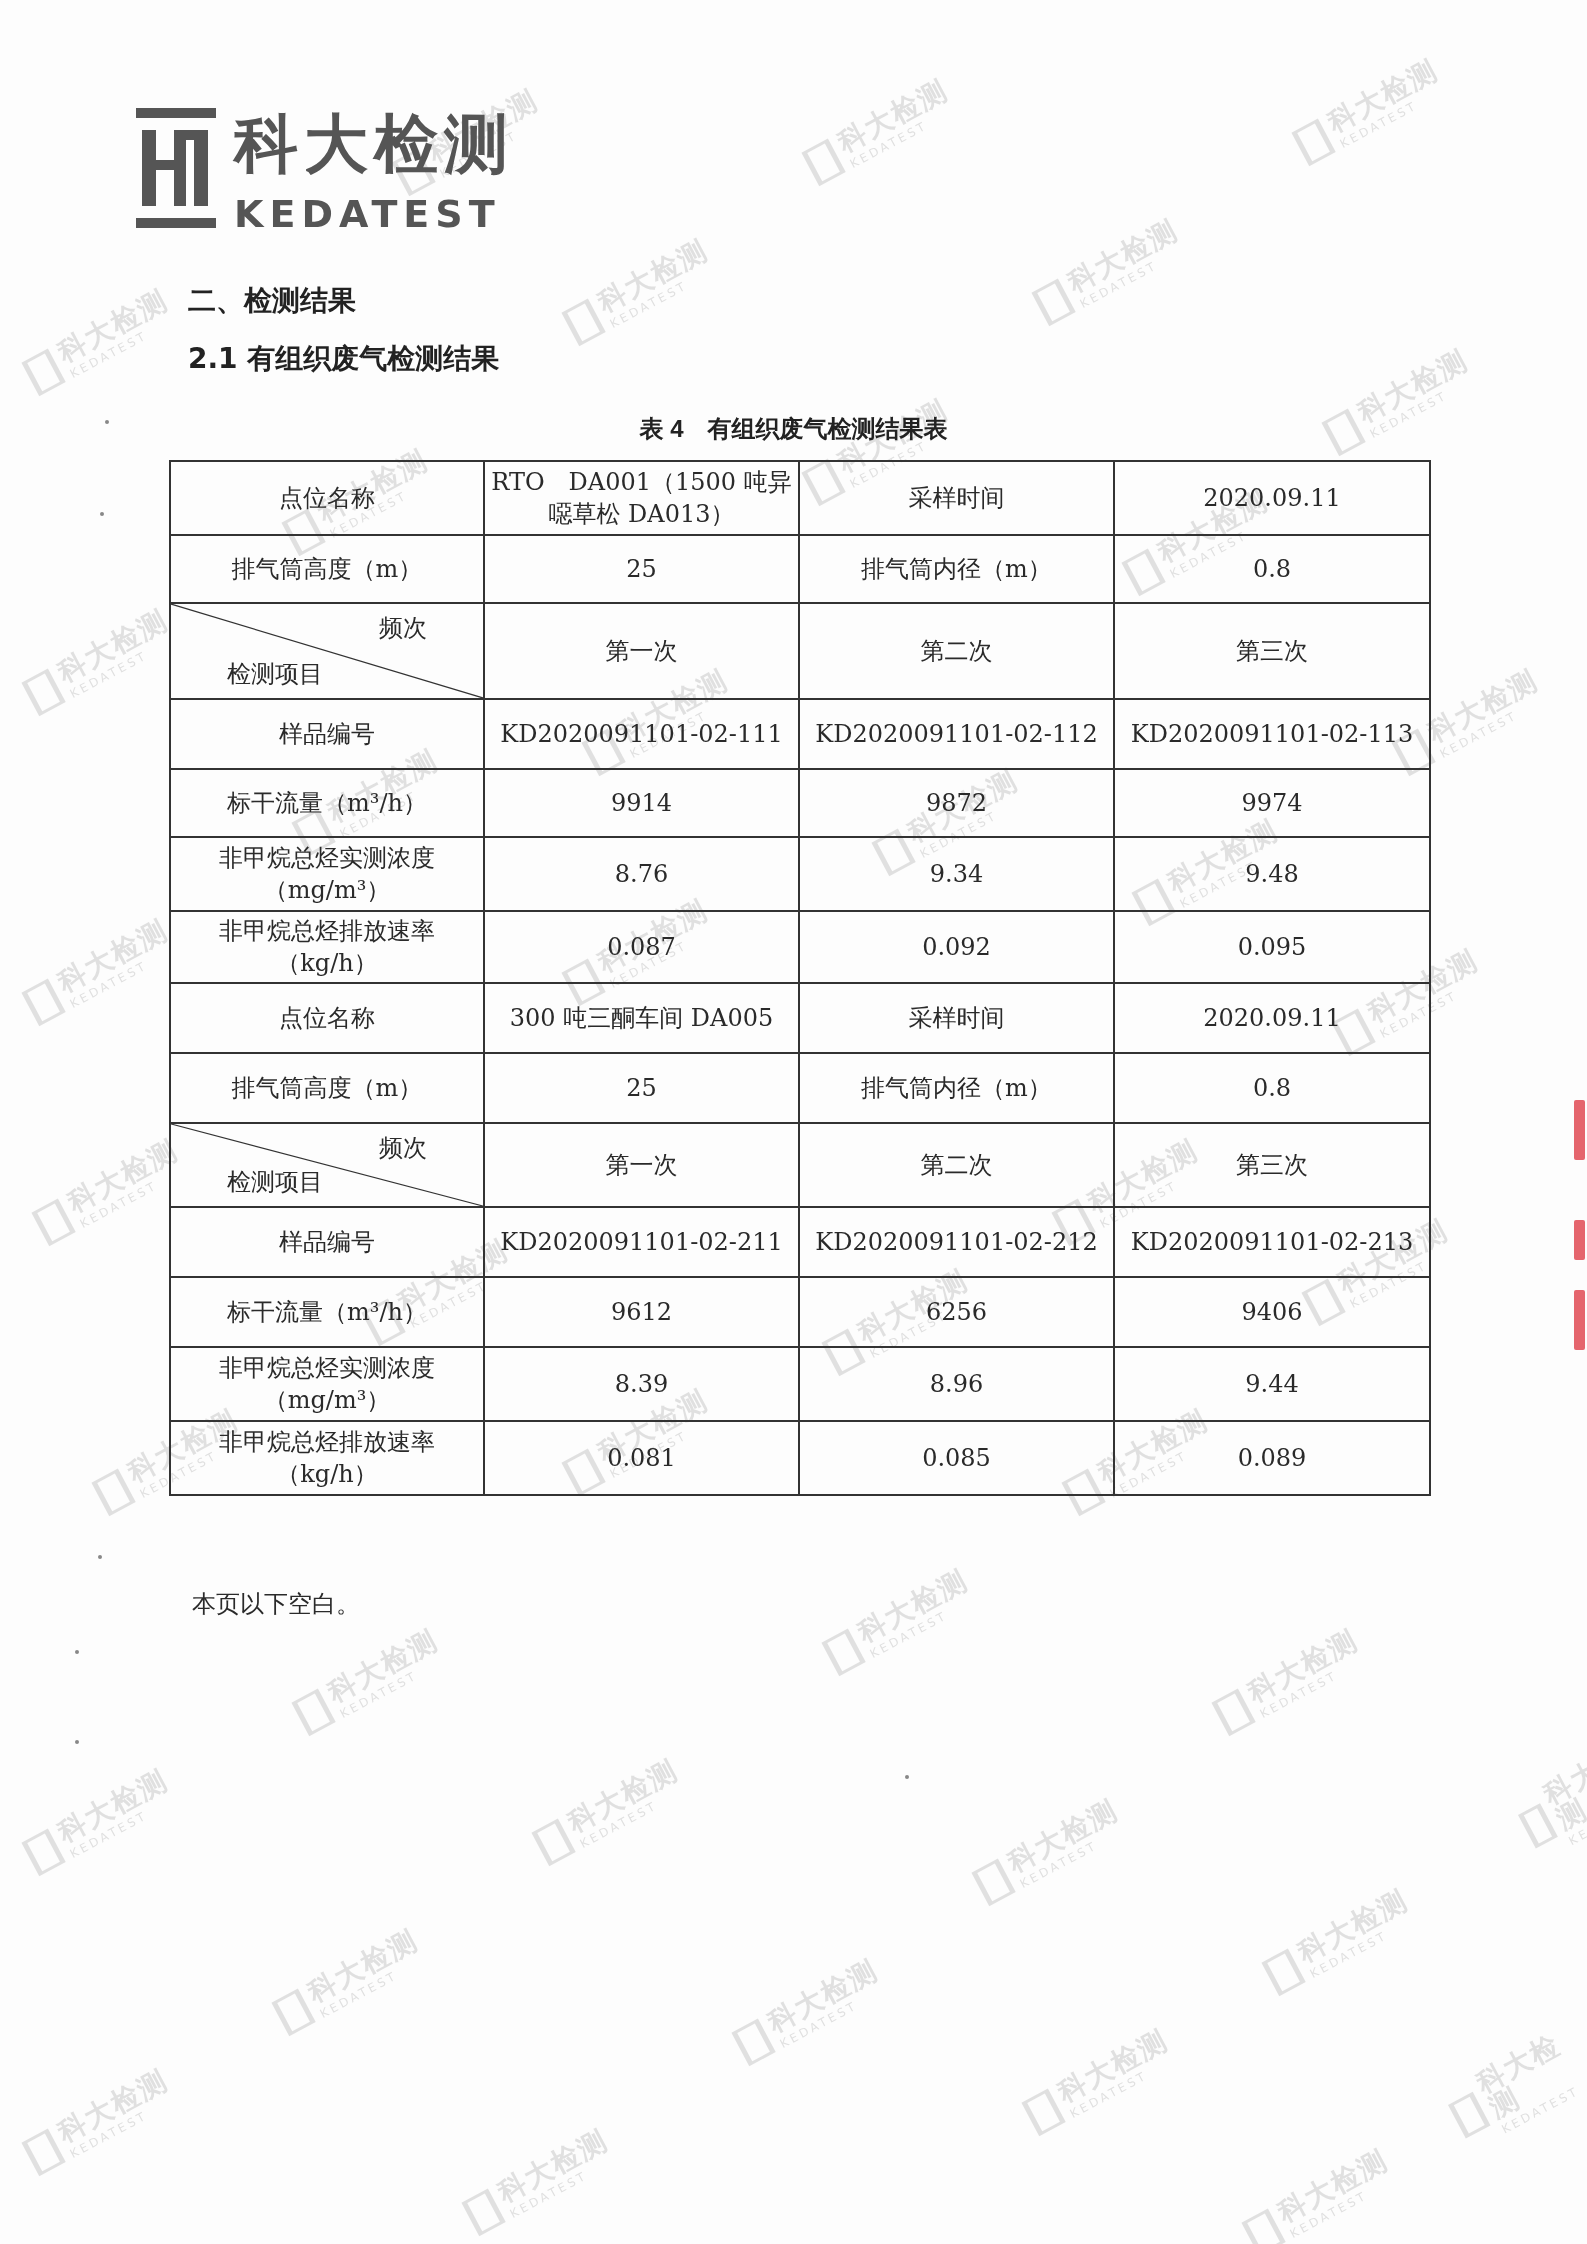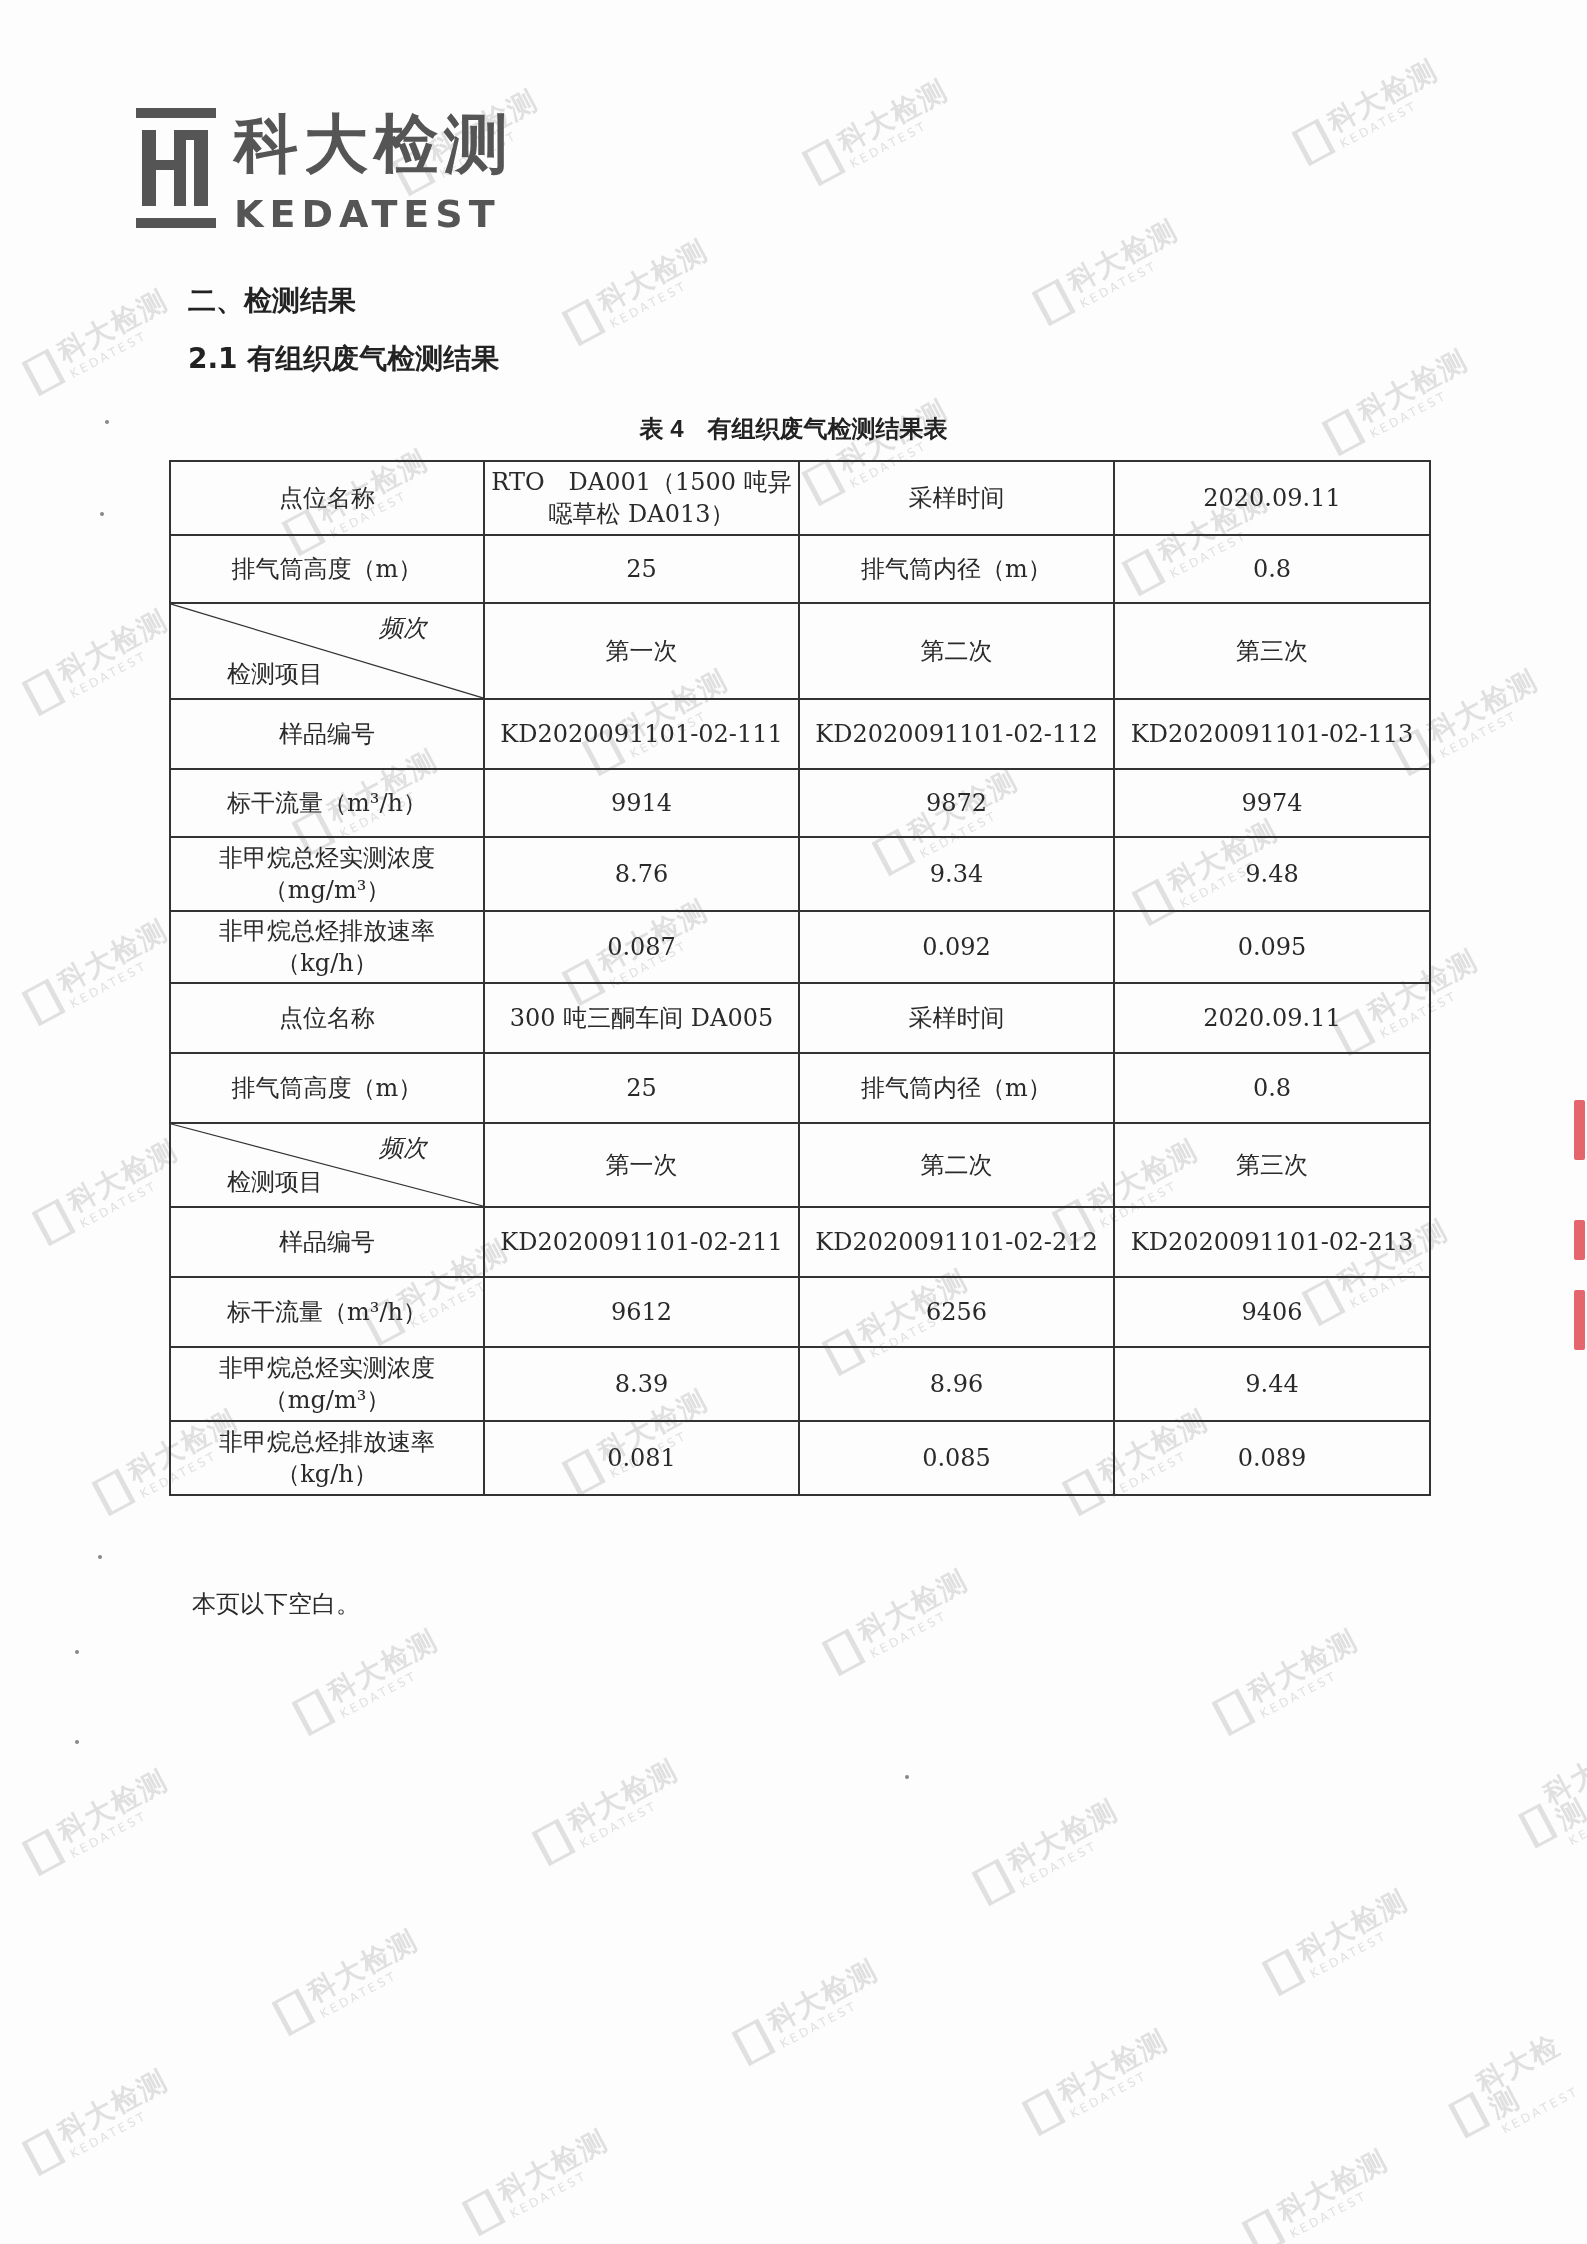--- a/index.html
+++ b/index.html
@@ -64,21 +64,21 @@
       position: absolute; left: 169px; top: 460px; width: 1260px;
       border-collapse: collapse; z-index: 2; table-layout: fixed;
     }
     table.results td {
       border: 2px solid #333; text-align: center; vertical-align: middle;
       font-size: 24px; color: #2a2a2a; line-height: 32px; padding: 0 6px;
     }
     td.diag { position: relative; padding: 0; }
     td.diag .diag-line { position: absolute; inset: 0; }
     td.diag .diag-line svg { width: 100%; height: 100%; }
-    td.diag .top-label { position: absolute; right: 56px; top: 8px; font-size: 24px; font-style: italic; }
+    td.diag .top-label { position: absolute; right: 56px; top: 8px; font-size: 24px; }
     td.diag .bot-label { position: absolute; left: 56px; bottom: 8px; font-size: 24px; }
     td.remark { text-align: left !important; padding-left: 18px !important; }
 
     .blank-note { position: absolute; left: 192px; top: 1588px; font-size: 24px; color: #2a2a2a; z-index: 2; }
 
     .motto { position: absolute; left: 0; width: 1587px; top: 2020px; text-align: center; z-index: 2; }
     .motto-cn {
       font-family: "DejaVu Sans", sans-serif; font-weight: bold; font-size: 36px;
       color: #444; letter-spacing: 10px; word-spacing: 40px;
     }

